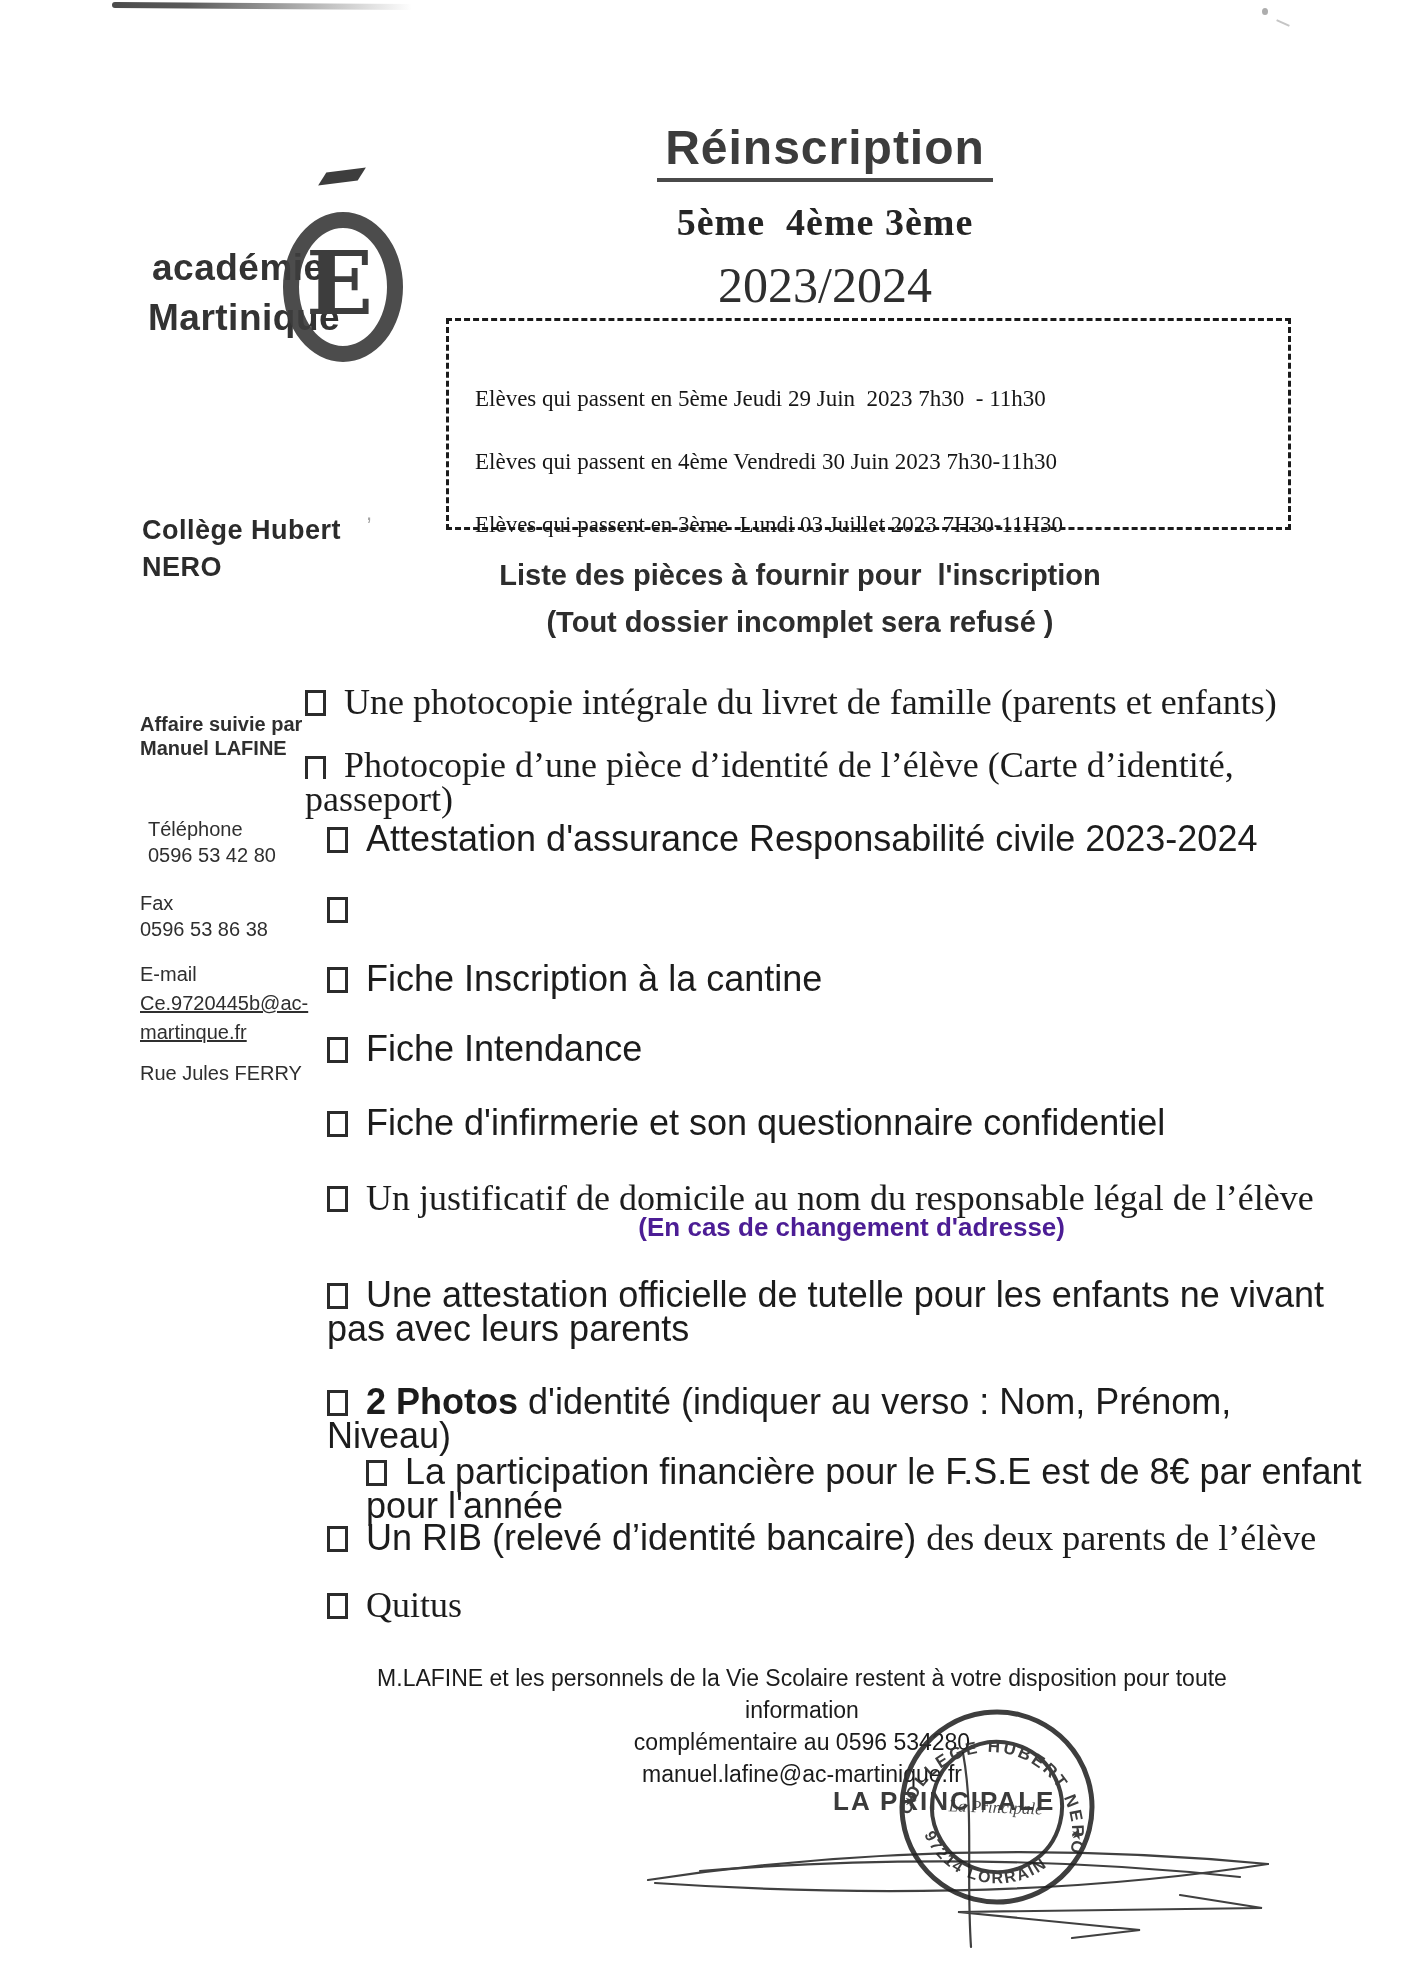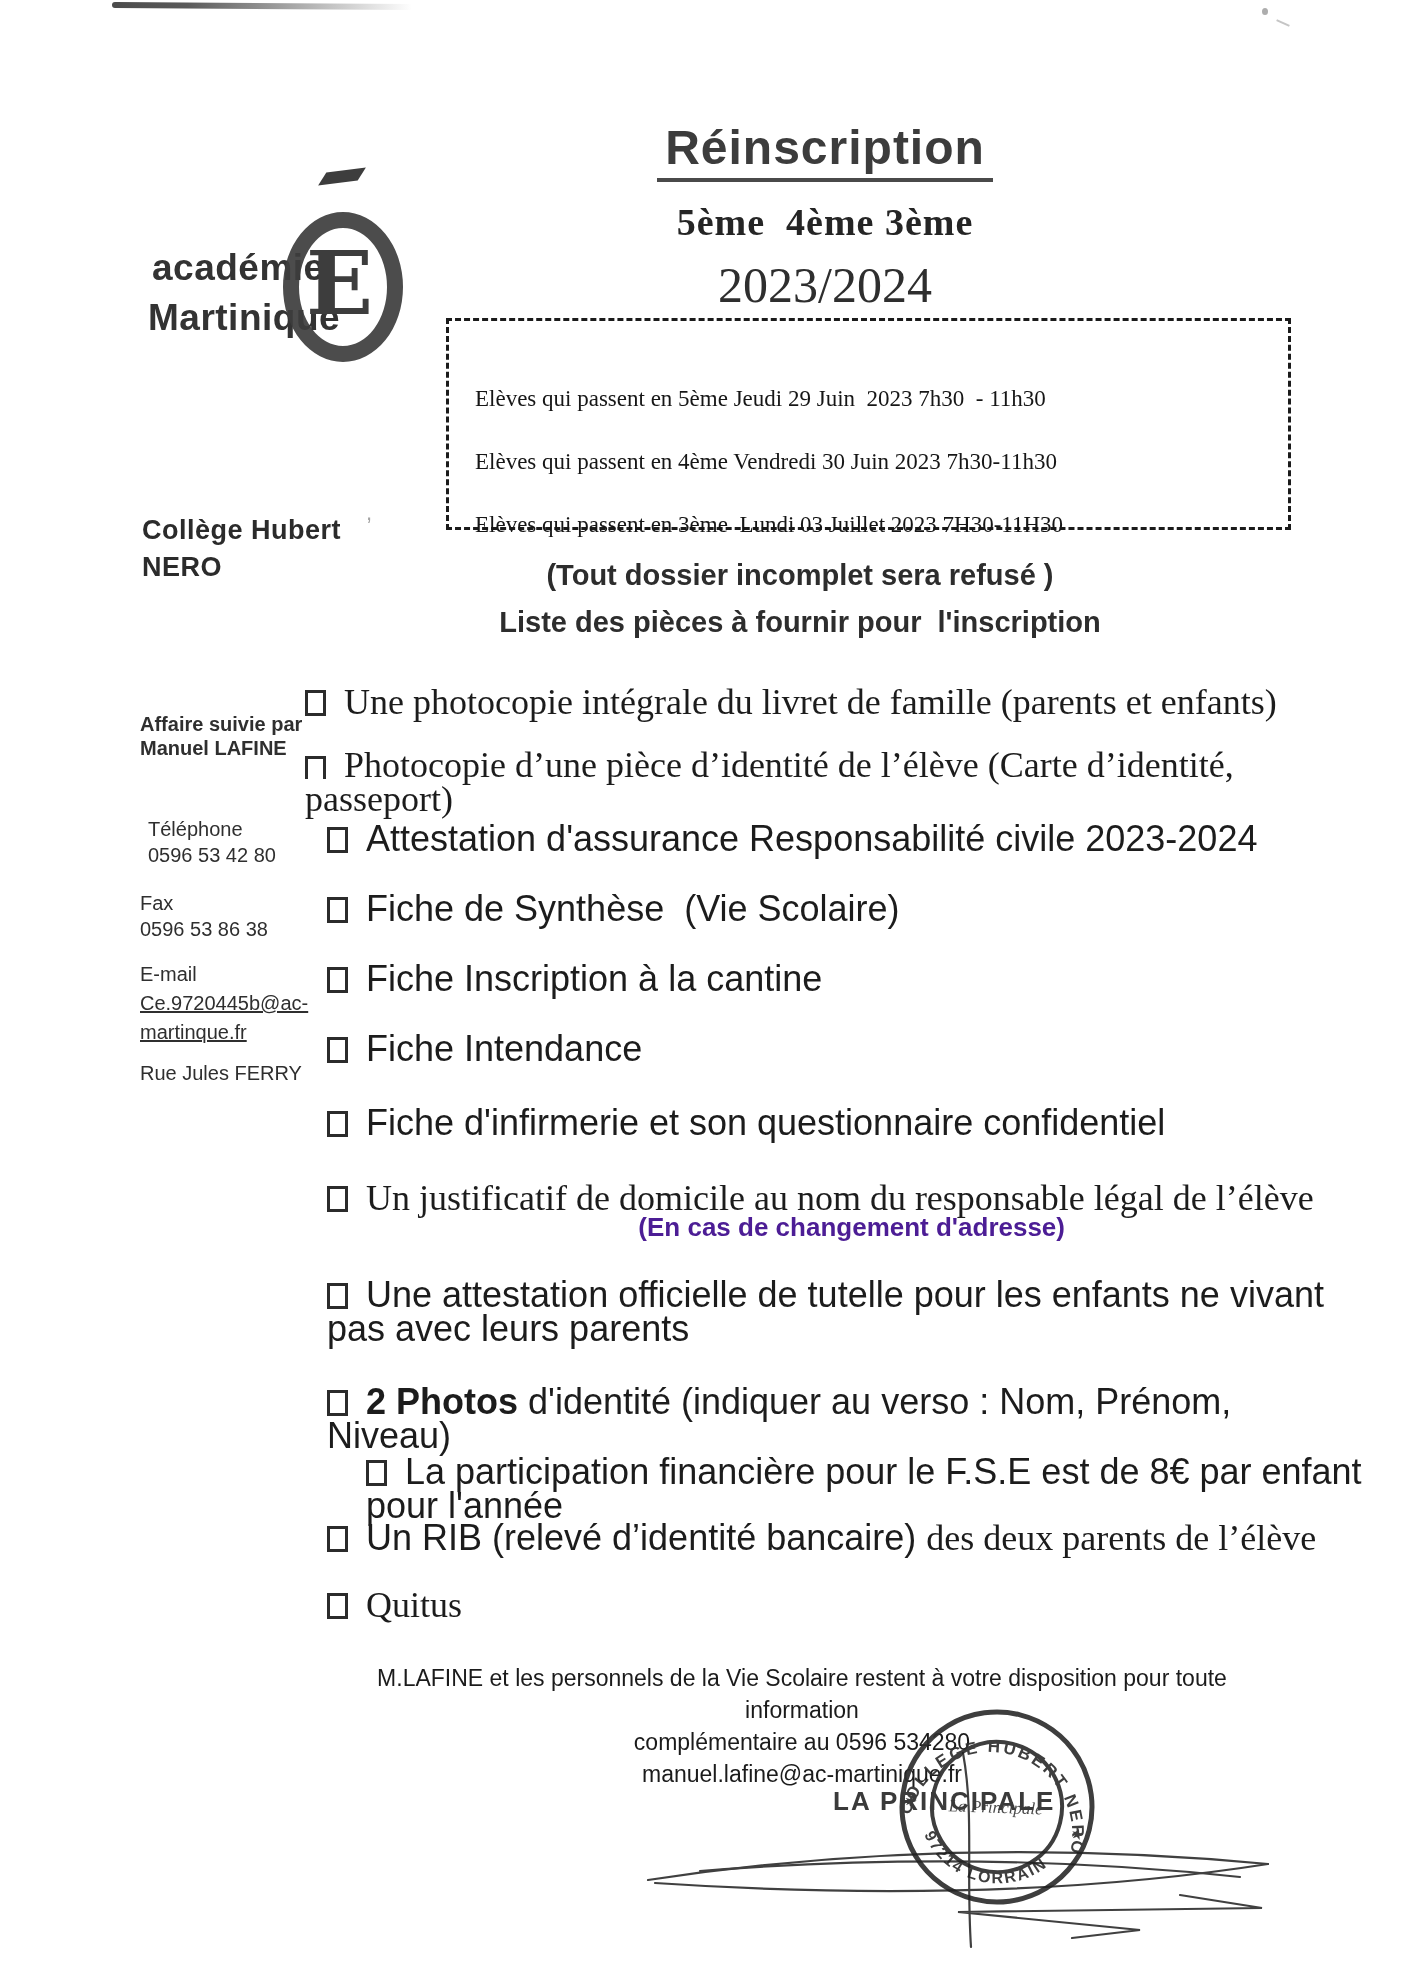--- a/index.html
+++ b/index.html
@@ -102,22 +102,22 @@
       <div class="sched-line pre">Elèves qui passent en 3ème  Lundi 03 Juillet 2023 7H30-11H30</div>
     </div>
   </div>
 
   <div class="abs school">
     <span>Collège Hubert</span><br>
     <span>NERO</span>
   </div>
 
   <div class="abs heading">
+    <div class="pre">Liste des pièces à fournir pour  l'inscription</div>
     <div class="pre">(Tout dossier incomplet sera refusé )</div>
-    <div class="pre">Liste des pièces à fournir pour  l'inscription</div>
   </div>
 
   <div class="abs side sb-contact">
     <span class="lbl">Affaire suivie par</span>
     <span class="lbl">Manuel LAFINE</span>
   </div>
   <div class="abs side sb-phone">
     <span class="lbl">Téléphone</span>
     <span class="lbl">0596 53 42 80</span>
   </div>
@@ -129,21 +129,21 @@
     <span class="lbl">E-mail</span>
     <a href="#">Ce.9720445b@ac-</a><br>
     <a href="#">martinque.fr</a>
   </div>
   <div class="abs side sb-addr">Rue Jules FERRY</div>
 
   <div>
     <div class="row r0 shift serif"><span class="cb"></span><span class="pre">Une photocopie intégrale du livret de famille (parents et enfants)</span></div>
     <div class="row r1 shift serif"><span class="cb open"></span><span class="pre">Photocopie d’une pièce d’identité de l’élève (Carte d’identité, passeport)</span></div>
     <div class="row r2 sans"><span class="cb"></span><span class="pre">Attestation d'assurance Responsabilité civile 2023-2024</span></div>
-    <div class="row r3 sans"><span class="cb"></span><span class="pre">Fiche de Synthèse  (Vie Scolaire)</span></div>
+    <div class="row r3 sans"><span class="cb"></span></div>
     <div class="row r4 sans"><span class="cb"></span><span class="pre">Fiche Inscription à la cantine</span></div>
     <div class="row r5 sans"><span class="cb"></span><span class="pre">Fiche Intendance</span></div>
     <div class="row r6 sans"><span class="cb"></span><span class="pre">Fiche d'infirmerie et son questionnaire confidentiel</span></div>
     <div class="row r7 serif"><span class="cb"></span><span class="pre">Un justificatif de domicile au nom du responsable légal de l’élève</span></div>
     <div class="abs note sans">(En cas de changement d'adresse)</div>
     <div class="row r8 sans"><span class="cb"></span><span class="pre">Une attestation officielle de tutelle pour les enfants ne vivant pas avec leurs parents</span></div>
     <div class="row r9 sans"><span class="cb"></span><span class="pre"><b>2 Photos</b><span> d'identité (indiquer au verso : Nom, Prénom, Niveau)</span></span></div>
     <div class="row r10 sans"><span class="cb"></span><span class="pre">La participation financière pour le F.S.E est de 8€ par enfant pour l'année</span></div>
     <div class="row r11 sans"><span class="cb"></span><span class="pre"><span>Un RIB (relevé d’identité bancaire) </span><span class="serif">des deux parents de l’élève</span></span></div>
     <div class="row r12 serif"><span class="cb"></span><span class="pre">Quitus</span></div>

